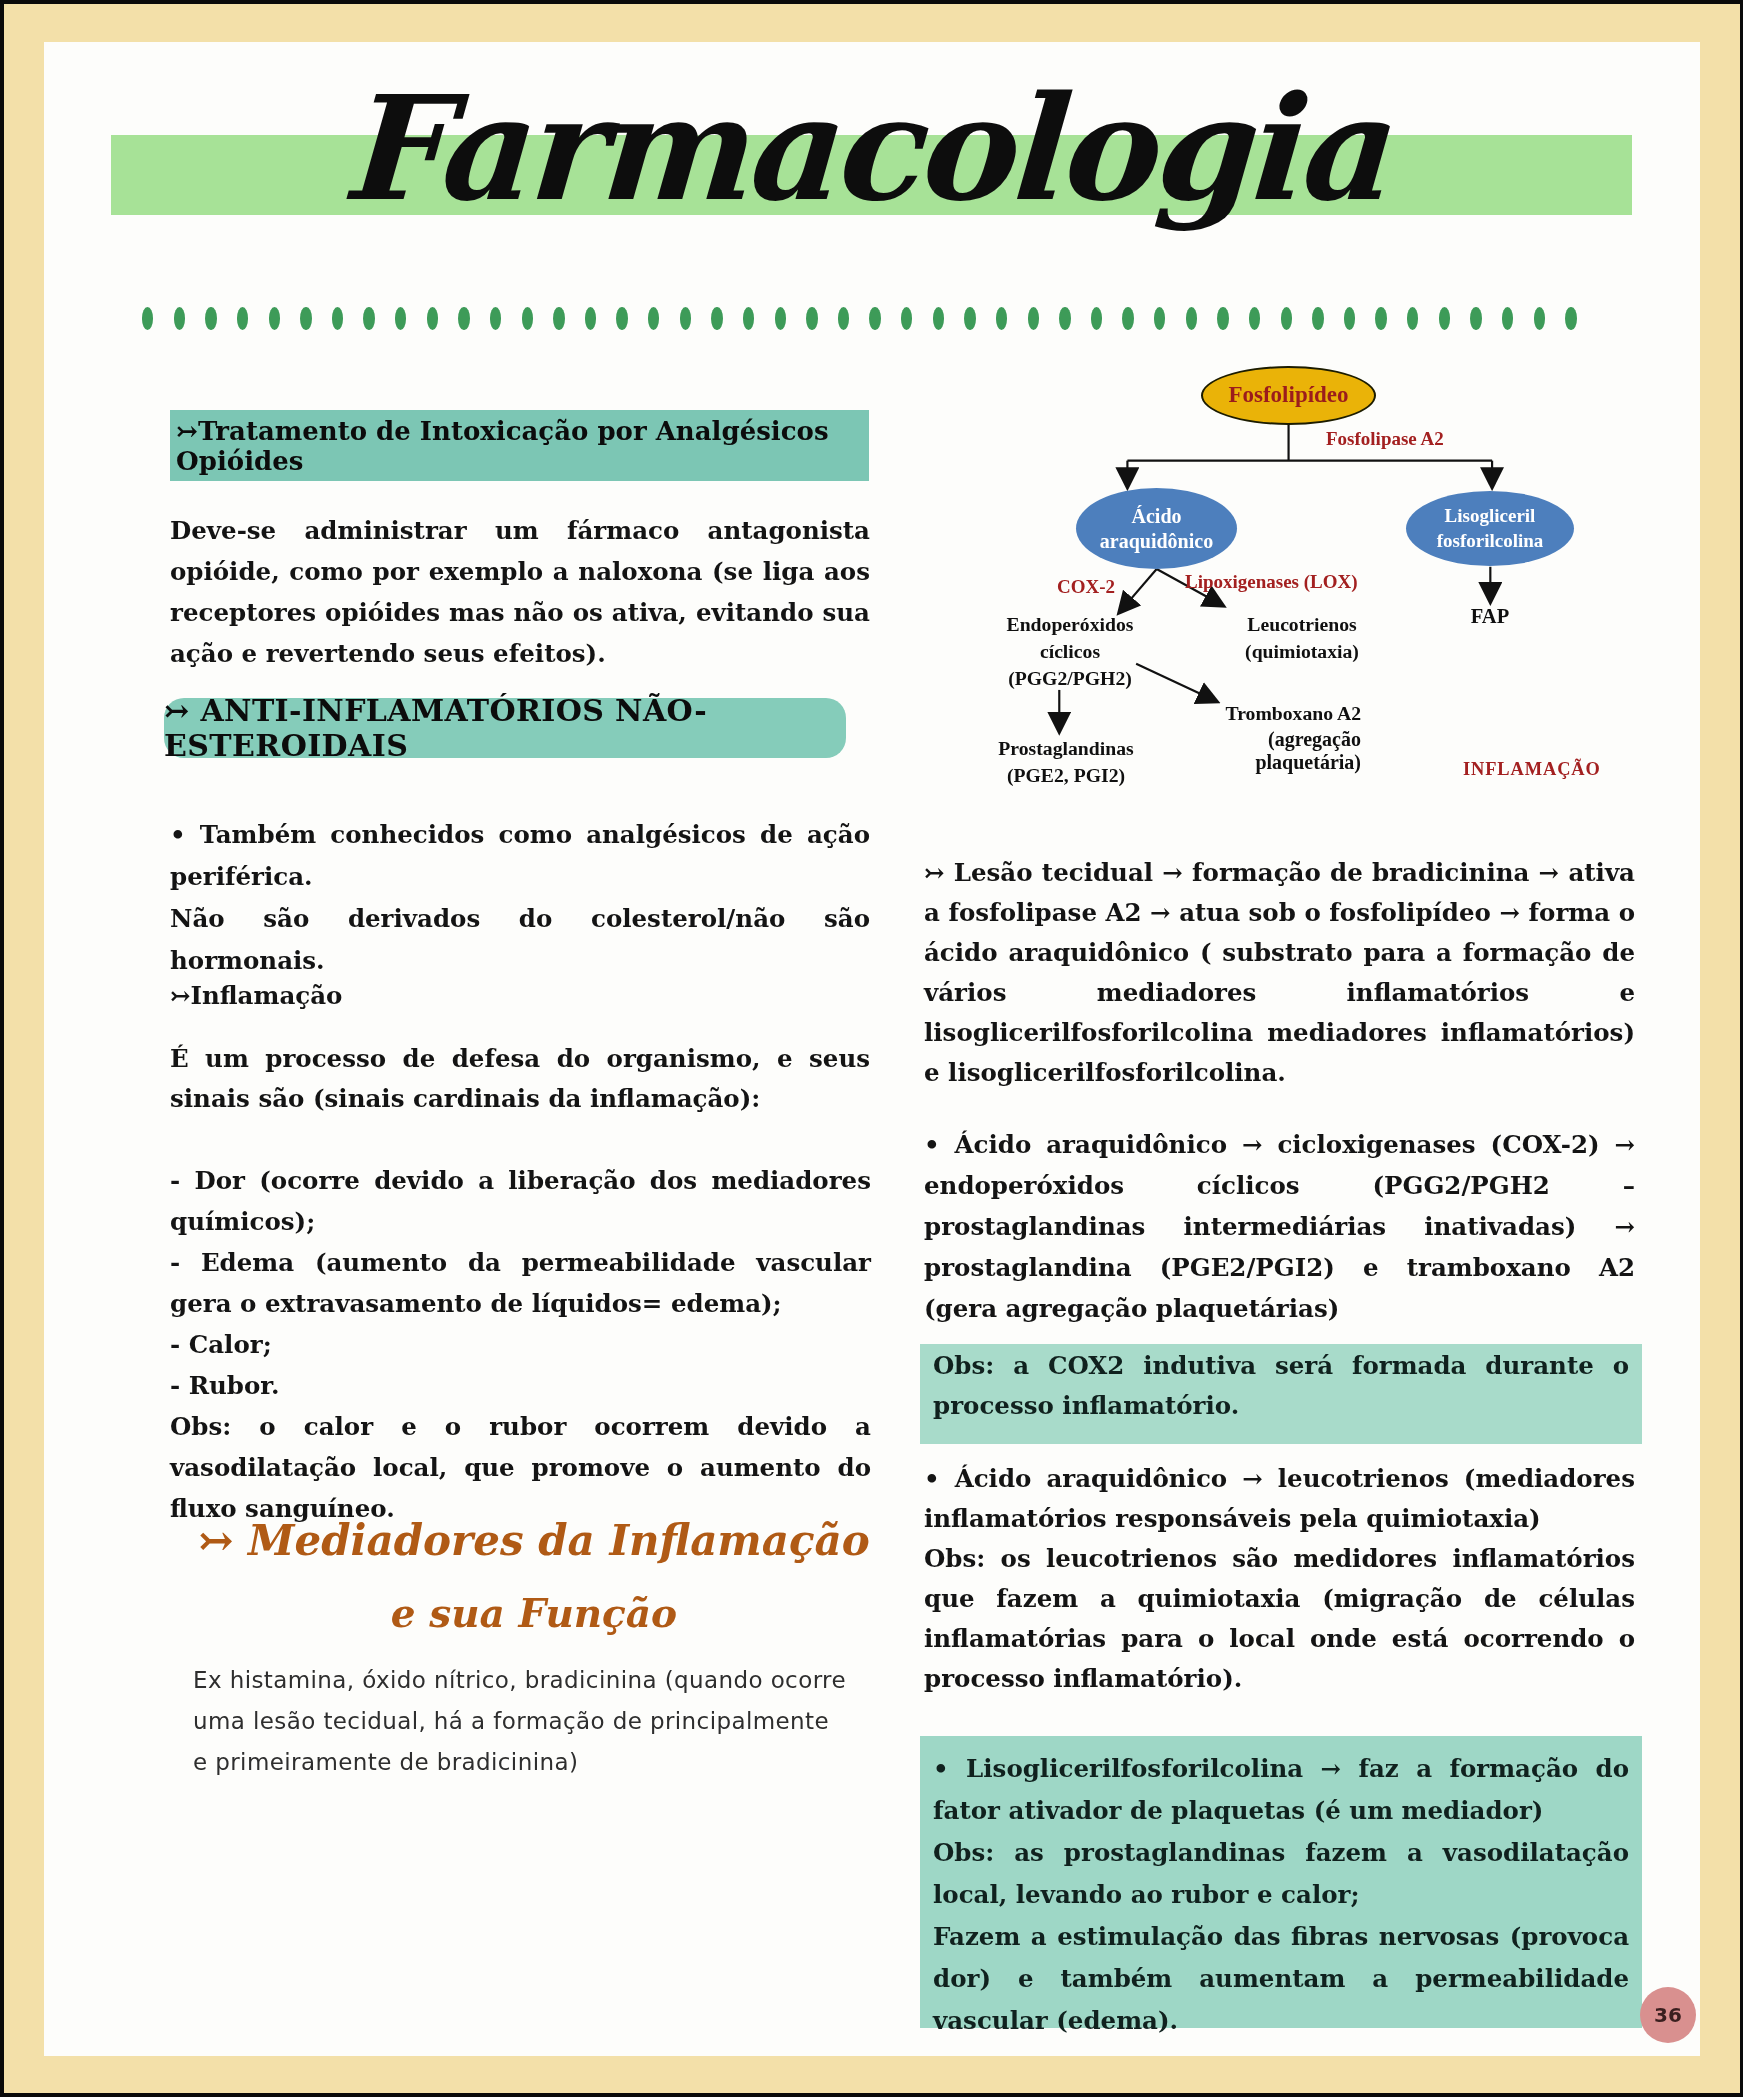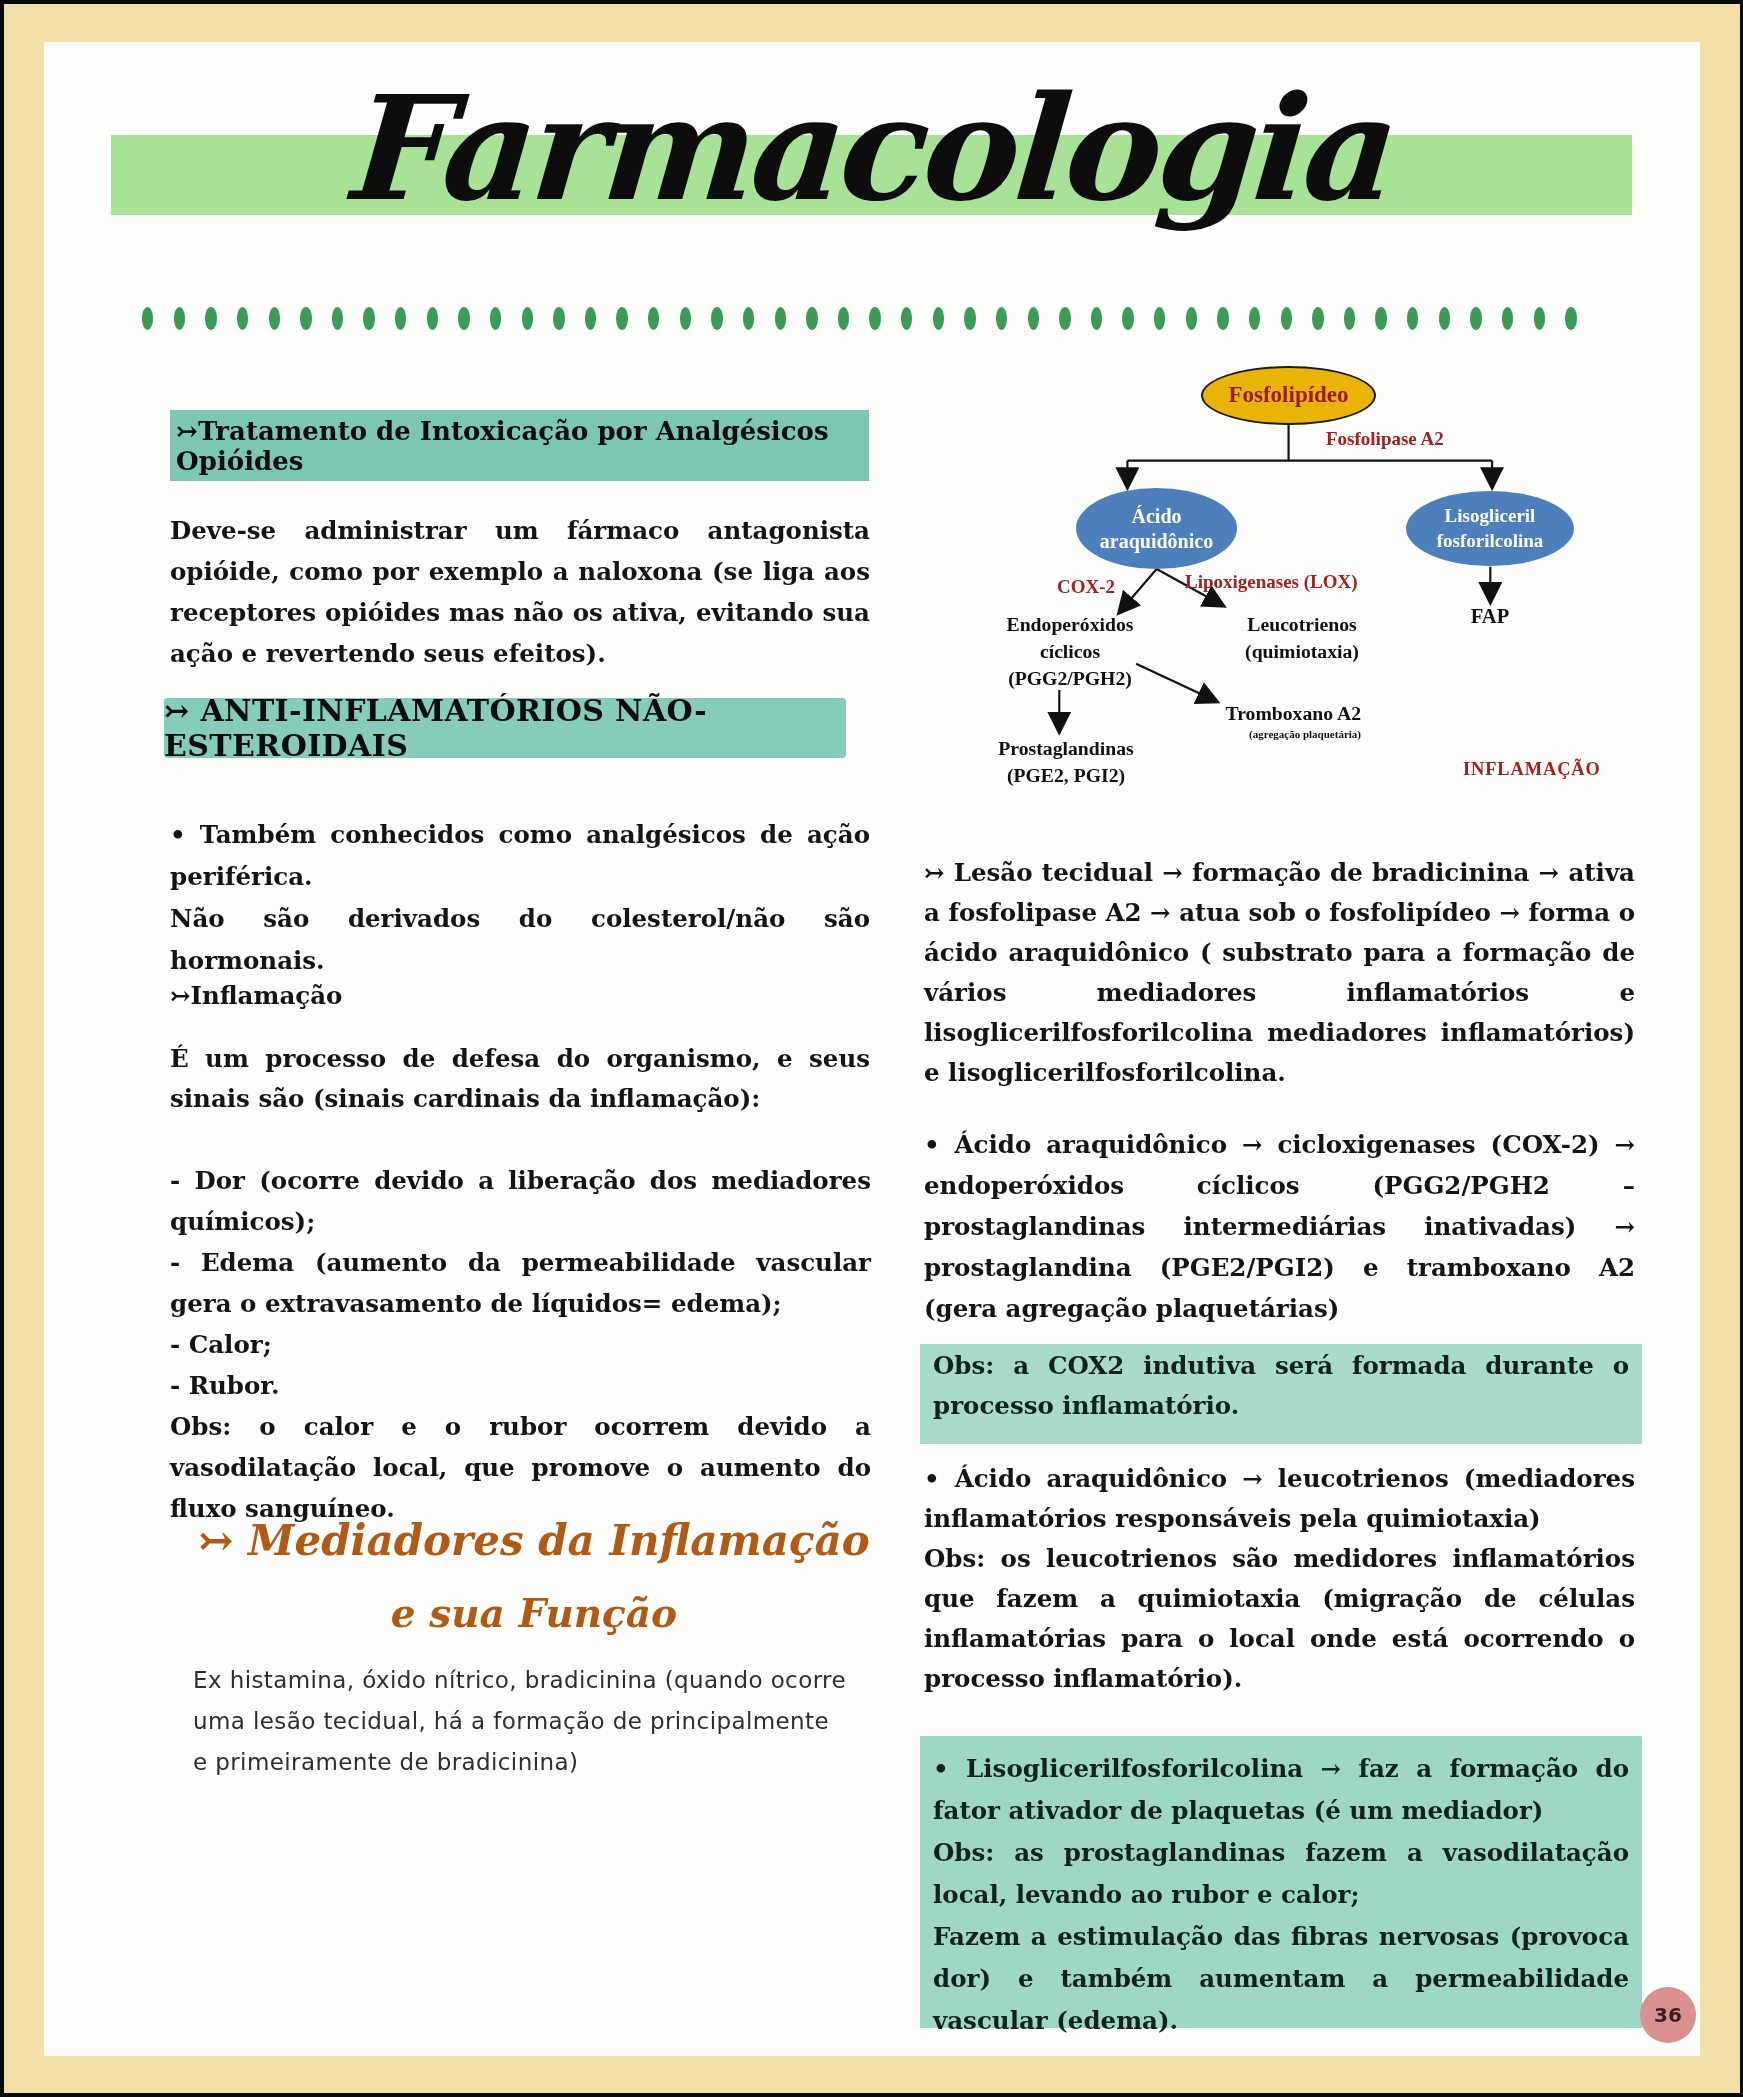--- a/index.html
+++ b/index.html
@@ -17,21 +17,21 @@
   .dots { position:absolute; left:142px; top:307px; width:1435px; display:flex; justify-content:space-between; }
   .dot  { width:11.4px; height:23px; border-radius:50%; background:#3d9b58; }
 
   
   .body-text { position:absolute; font-size:24.5px; line-height:41px; font-weight:bold; color:#141414; text-align:justify; }
   .body-text p { margin:0; }
 
   
   .h-block { position:absolute; background:#7cc6b4; color:#0c0c0c; display:flex; align-items:center; font-weight:bold; }
   .heading1 { left:170px; top:410px; width:699px; height:71px; font-size:26px; padding-left:6.1px; }
-  .heading2 { left:164px; top:698px; width:682px; height:60px; border-radius:4px; font-size:30px;
+  .heading2 { left:164px; top:698px; width:682px; height:60px; border-radius:20px; font-size:30px;
               justify-content:center; background:#85ccba; letter-spacing:0.4px; }
   .l-para1   { left:170px; top:510px; width:700px; }
   .l-bullets1{ left:170px; top:814px; width:700px; line-height:42px; }
   .l-sub     { left:170px; top:975px; width:700px; text-align:left; }
   .l-para2   { left:170px; top:1039px; width:700px; line-height:40px; }
   .l-signals { left:170px; top:1160px; width:701px; line-height:41px; }
   .script-heading { position:absolute; left:184px; top:1516px; width:700px; text-align:center;
                     color:#b05a15; font-style:italic; font-weight:bold; }
   .sh1 { font-size:42px; }
   .sh2 { font-size:39px; margin-top:24.5px; }
@@ -61,21 +61,21 @@
   .d-left  { left:163px; top:130px; width:161px; height:81px; background:#4d7fbd; color:#fff; font-size:20px; line-height:25px; }
   .d-right { left:493px; top:133px; width:168px; height:75px; background:#4d7fbd; color:#fff; font-size:19px; line-height:24.5px; }
   .d-label { position:absolute; font-weight:bold; font-family:"Liberation Serif", serif; color:#101010; }
   .d-enzyme { left:413px;  top:70px; font-size:19px; color:#a32020; }
   .d-cox    { left:144px;  top:218px; font-size:19px; color:#a32020; }
   .d-lox    { left:272px;  top:213px; font-size:19px; color:#a32020; }
   .d-endo   { left:74px;  top:253px; width:166px; text-align:center; font-size:19.7px; line-height:27px; }
   .d-leuco  { left:306px;  top:253px; width:166px; text-align:center; font-size:19.7px; line-height:27px; }
   .d-prosta { left:68px;  top:377px; width:170px; text-align:center; font-size:19.7px; line-height:27px; }
   .d-trombo { left:269px;  top:344px; width:179px; text-align:right; font-size:19.7px; }
-  .d-trombo-sub { font-size:11px; margin-top:2.6px; font-weight:bold; }
+  .d-trombo-sub { font-size:20px; margin-top:2.6px; font-weight:bold; }
   .d-fap    { left:520px; top:247px; width:114px; text-align:center; font-size:20.5px; }
   .d-infl   { left:550px; top:401px; font-size:18.4px; color:#a32020; letter-spacing:0.9px; }
 </style>
 </head>
 <body>
 
 <div class="canvas">
   <div class="frame"></div>
   <div class="page"></div>
 

